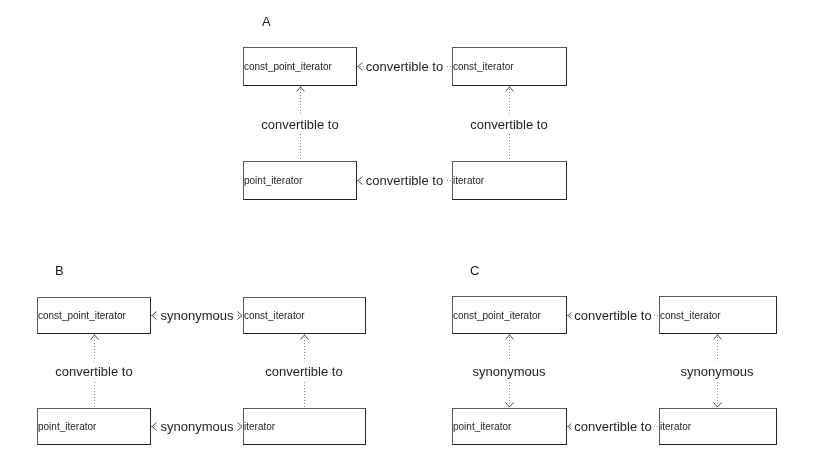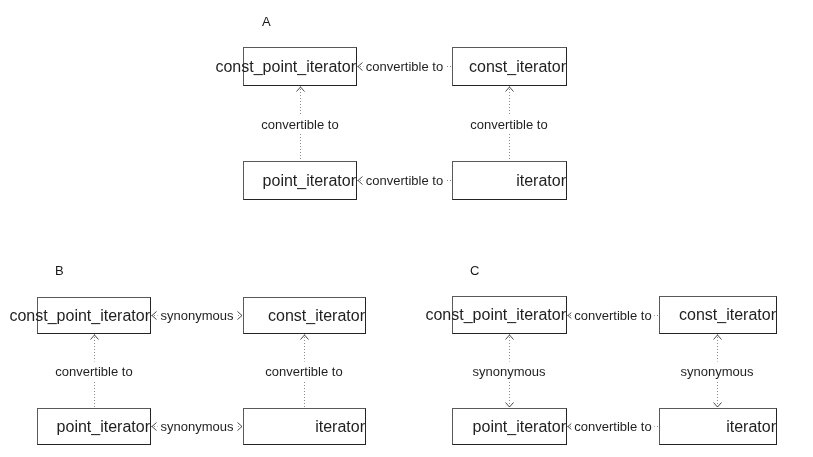--- a/index.html
+++ b/index.html
@@ -13,22 +13,22 @@
     position:relative; width:813px; height:457px;
     background:#ffffff; overflow:hidden;
   }
   .diagram-label {
     position:absolute; font-size:13px; color:#1a1a1a;
   }
   .node {
     position:absolute; background:#ffffff;
     border:1px solid #5a5a5a;
     border-right-color:#242424; border-bottom-color:#242424;
-    display:flex; align-items:center; justify-content:flex-end;
-    font-size:16px; color:#1f1f1f;
+    display:flex; align-items:center; justify-content:flex-start;
+    font-size:10px; color:#1f1f1f;
   }
   .h-conn {
     position:absolute; height:1px;
     background-image:repeating-linear-gradient(to right, #8c8c8c 0 1px, transparent 1px 3px);
   }
   .v-conn {
     position:absolute; width:1px;
     background-image:repeating-linear-gradient(to bottom, #8c8c8c 0 1px, transparent 1px 3px);
   }
   .edge-label {

